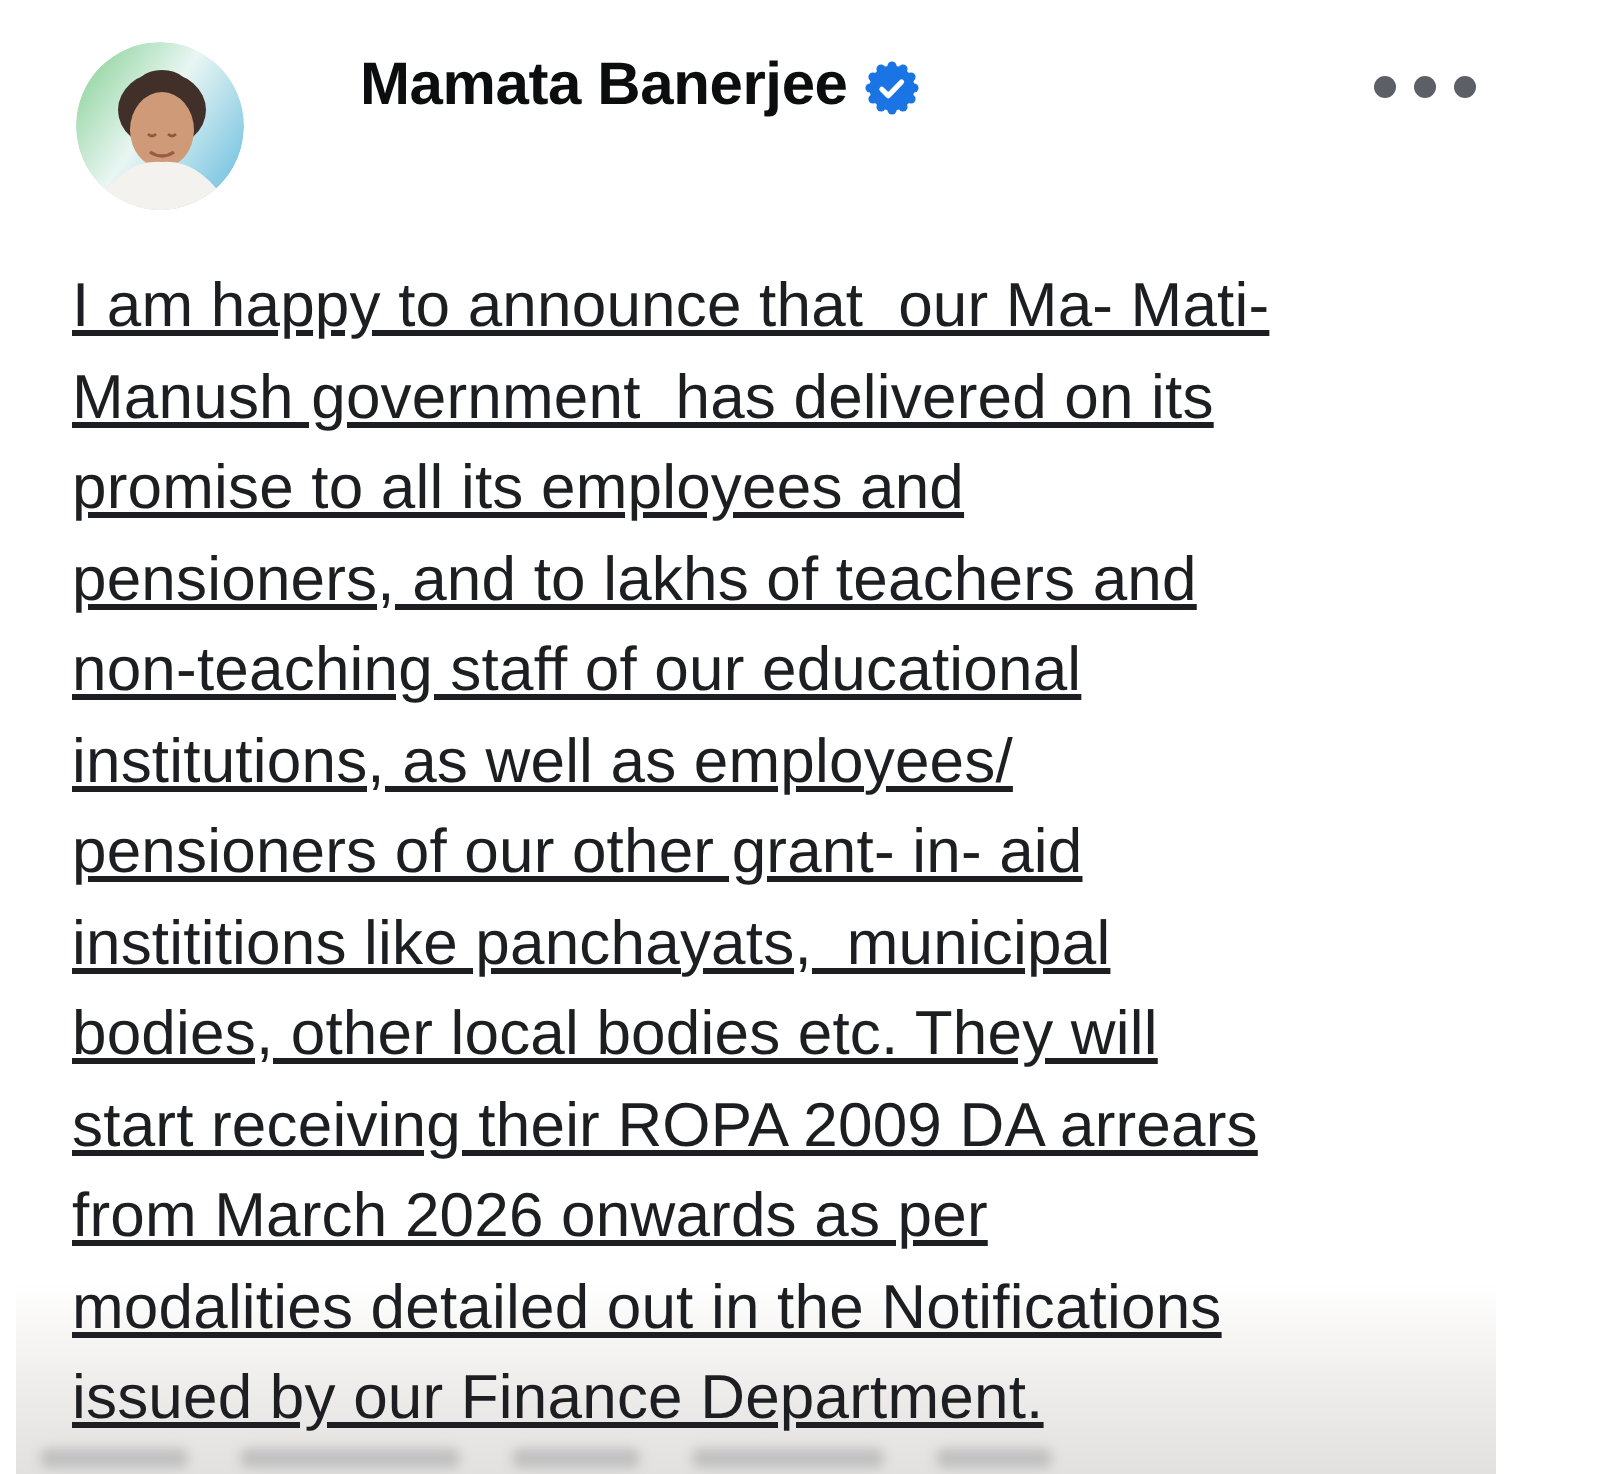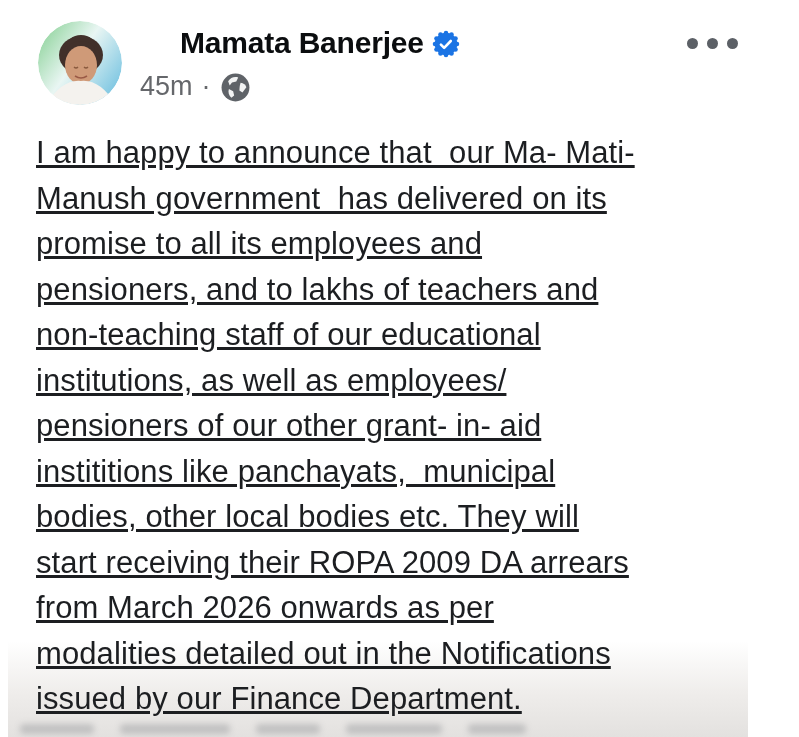--- a/index.html
+++ b/index.html
@@ -162,32 +162,20 @@
             <circle cx="12" cy="1.4" r="2.2"></circle>
           <circle cx="17.3" cy="2.82" r="2.2"></circle>
             <circle cx="21.18" cy="6.7" r="2.2"></circle>
           <circle cx="12" cy="12" r="10.9"></circle>
         </g>
         <path d="M7.1 12.6l3.1 3.1 6.4-6.6" stroke="#ffffff" stroke-width="2.5" fill="none" stroke-linecap="round" stroke-linejoin="round"></path>
       </svg>
     </span>
   </div>
 
-  <div class="meta-row">
-    <span class="timestamp">45m</span>
-    <span class="meta-sep">·</span>
-    <span class="globe-icon">
-      <svg width="31" height="31" viewBox="0 0 16 16">
-        <circle cx="8" cy="8" r="7.2" fill="#5f6368"></circle>
-        <path d="M4.2 4.8c1.1-1.9 3.2-2.6 5.2-2l-1 2.1-2.2.5-1.2 1.6z" fill="#ffffff" opacity="0.92"></path>
-        <path d="M10.6 5.6c1.6.2 2.7 1.1 3 2.3l-2 2.7-1.6-1.1.2-2.3z" fill="#ffffff" opacity="0.92"></path>
-        <path d="M4.6 8.8l2.2 1.1.5 2.2-1.4 1.2c-1.3-1.1-1.9-2.9-1.3-4.5z" fill="#ffffff" opacity="0.92"></path>
-      </svg>
-    </span>
-  </div>
 
   <div class="more-button">
     <span class="dot"></span>
     <span class="dot"></span>
     <span class="dot"></span>
   </div>
 
   <div class="post-body">I am happy to announce that  our Ma- Mati-
 Manush government  has delivered on its
 promise to all its employees and

